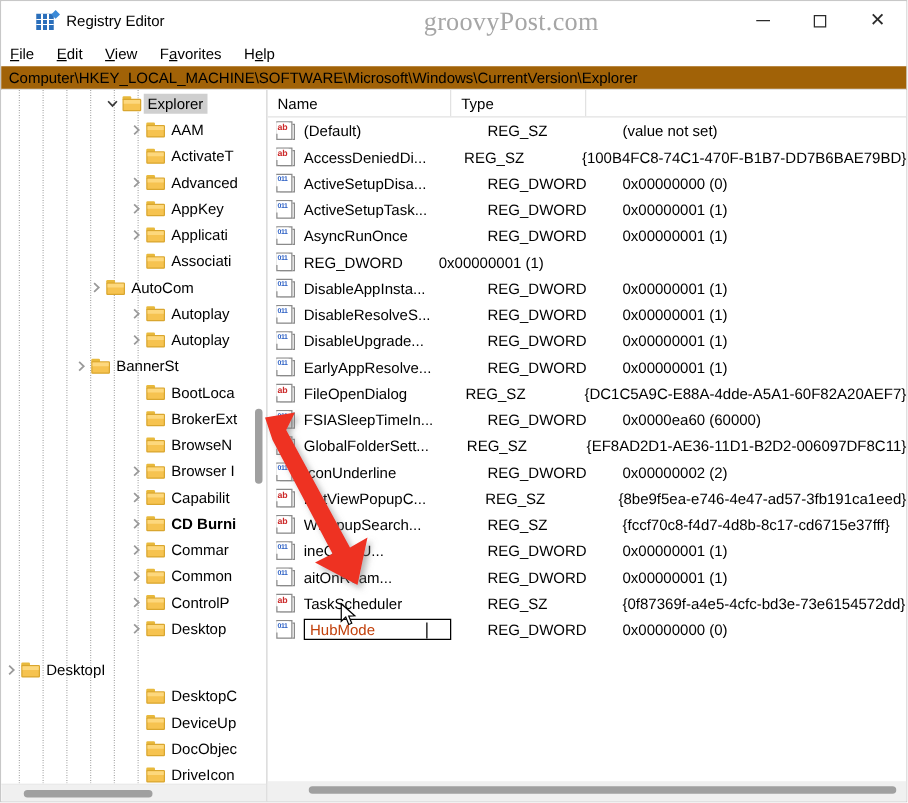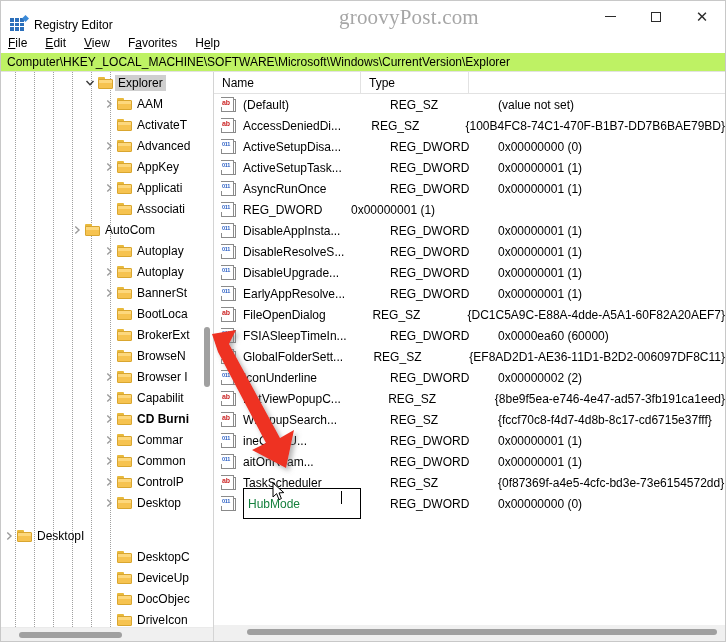--- a/index.html
+++ b/index.html
@@ -13,24 +13,25 @@
     position: relative;
     width: 726px; height: 642px;
     background: #ffffff;
     border: 1px solid #c8c8c8;
     display: flex; flex-direction: column;
   }
 
   
   .titlebar {
     height: 31px;
-    display: flex; align-items: flex-end;
+    display: flex; align-items: center;
     background: #ffffff;
     position: relative;
     flex: 0 0 auto;
+    padding-left: 19px;
   }
   .app-icon {
     width: 16px; height: 16px;
     margin-left: 9px; margin-right: 8px;
     position: relative;
     flex: 0 0 auto;
   }
   .app-icon .grid {
     position: absolute; left: 0; top: 2px;
     width: 14px; height: 13px;
@@ -89,21 +90,21 @@
     white-space: nowrap;
   }
   .menu-item .acc { text-decoration: underline; }
 
   
   .addressbar {
     height: 19px;
     display: flex; align-items: center;
     padding-left: 6px;
     font-size: 12px; color: #000000;
-    background: #bef264;
+    background: #a16207;
     border-bottom: 1px solid #e2e2e2;
     white-space: nowrap; overflow: hidden;
     flex: 0 0 auto;
   }
 
   
   .panes {
     flex: 1 1 auto;
     display: flex;
     min-height: 0;
@@ -263,26 +264,26 @@
     line-height: 9px;
   }
   .vi.sz .sq { background: #ffffff; color: #cc2a2a; }
   .vi.dw .sq { background: #ffffff; color: #2b5fc4; font-size: 5.5px; letter-spacing: -0.3px; }
   .v-name { width: 147px; overflow: hidden; text-overflow: clip; }
   .v-name.shrink { width: 118px; }
   .v-type { width: 108px; }
   .v-data { flex: 1 1 auto; }
 
   .edit-box {
-    width: 90px; height: 31px;
+    width: 90px; height: 17px;
     border: 1px solid #000000;
     background: #ffffff;
     display: flex; align-items: center;
     padding-left: 4px;
-    font-size: 12px; color: #15803d;
+    font-size: 12px; color: #c2410c;
     position: relative;
   }
   .caret {
     position: absolute; right: 18px; top: 2px;
     width: 1px; height: 13px; background: #000000;
   }
 
   
   .arrow-wrap {
     position: absolute;
@@ -469,21 +470,21 @@
                   <path d="M3.3 1.5 L7 5 L3.3 8.5" fill="none" stroke="#9a9a9a" stroke-width="1.4"></path>
                 </svg>
               </span>
               <span class="folder">
                 <span class="tab"></span>
                 <span class="body"></span>
                 <span class="shine"></span>
               </span>
               <span class="tree-label">Autoplay</span>
             </div>
-            <div class="tree-row" style="padding-left: 100px;">
+            <div class="tree-row" style="padding-left: 56px;">
               <span class="twisty">
                 <svg width="10" height="10" viewBox="0 0 10 10">
                   <path d="M3.3 1.5 L7 5 L3.3 8.5" fill="none" stroke="#9a9a9a" stroke-width="1.4"></path>
                 </svg>
               </span>
               <span class="folder">
                 <span class="tab"></span>
                 <span class="body"></span>
                 <span class="shine"></span>
               </span>

